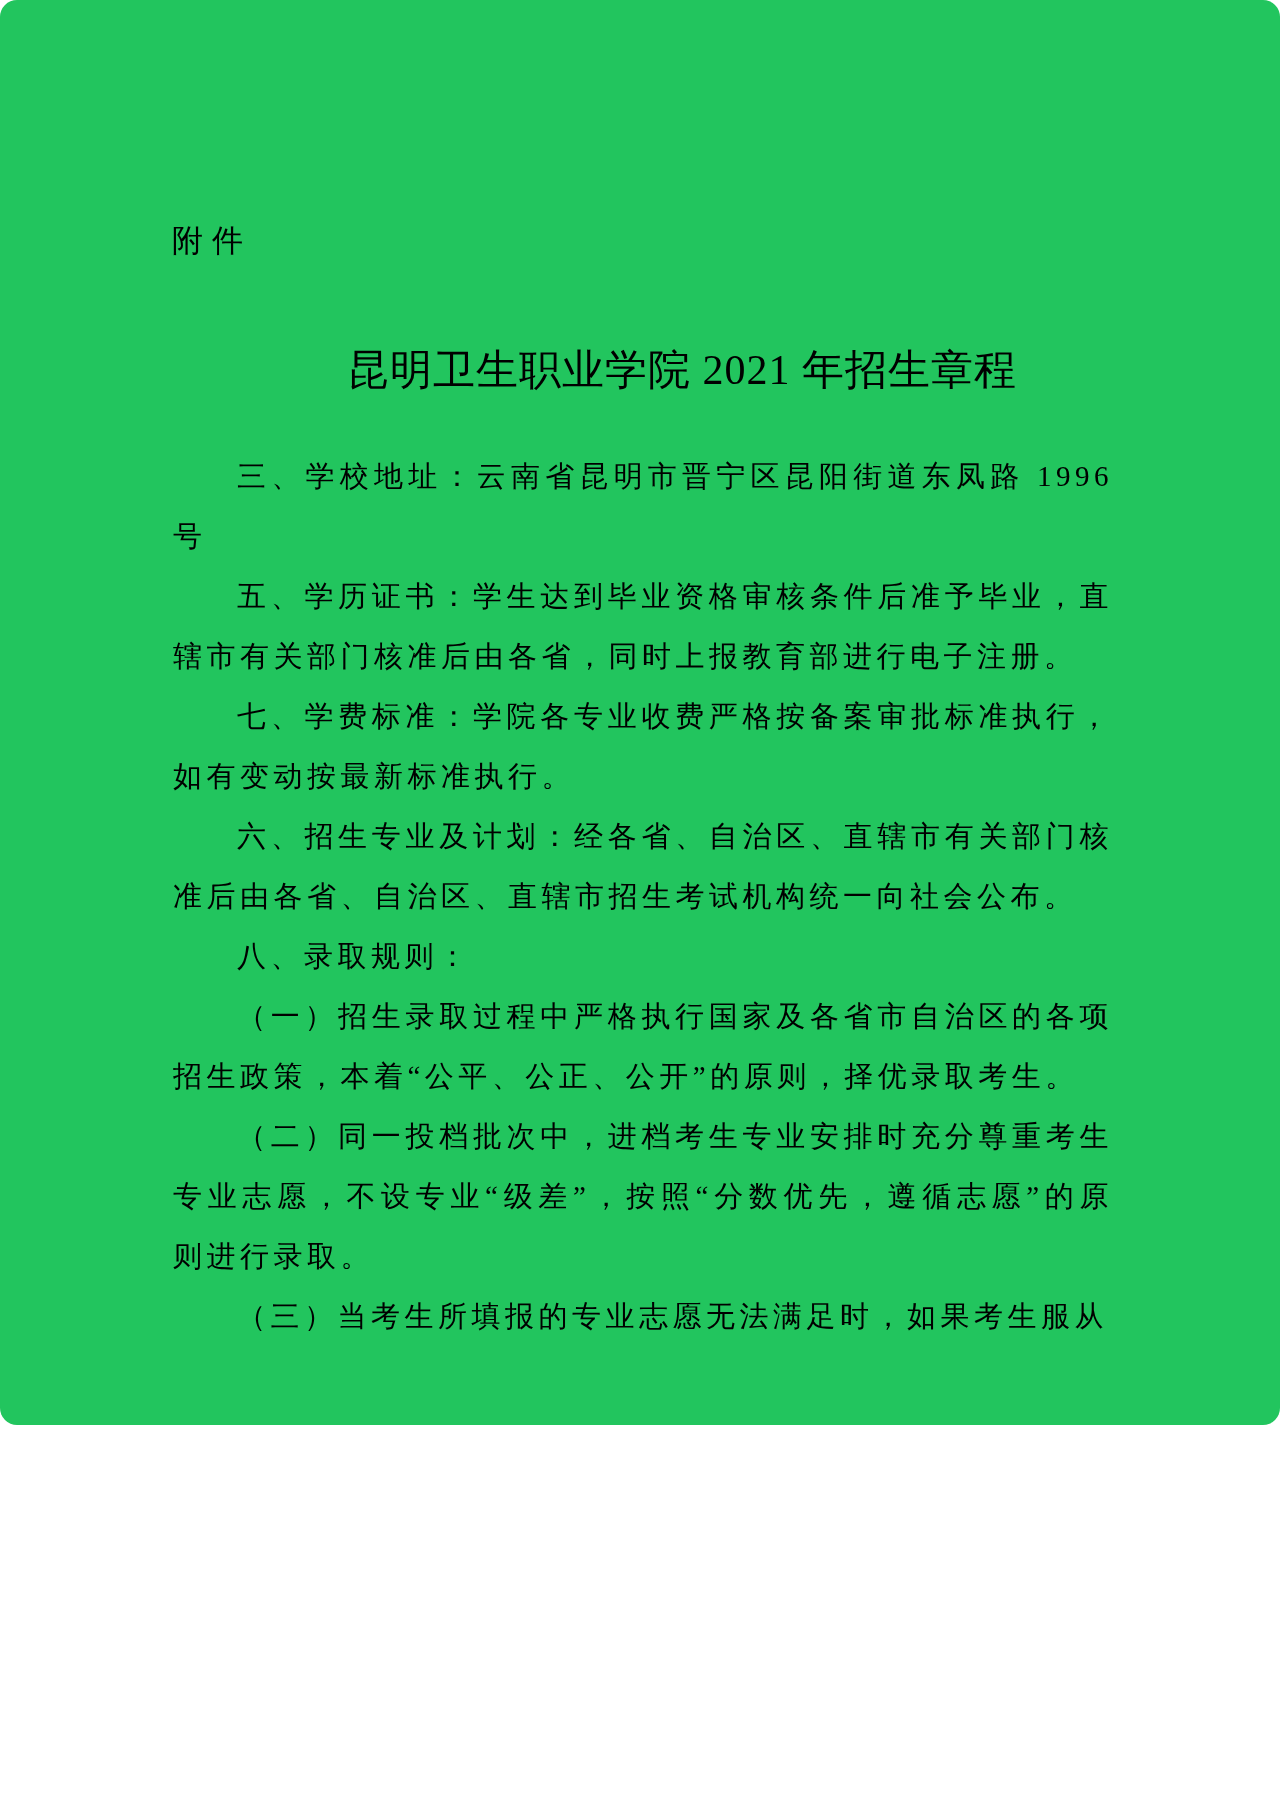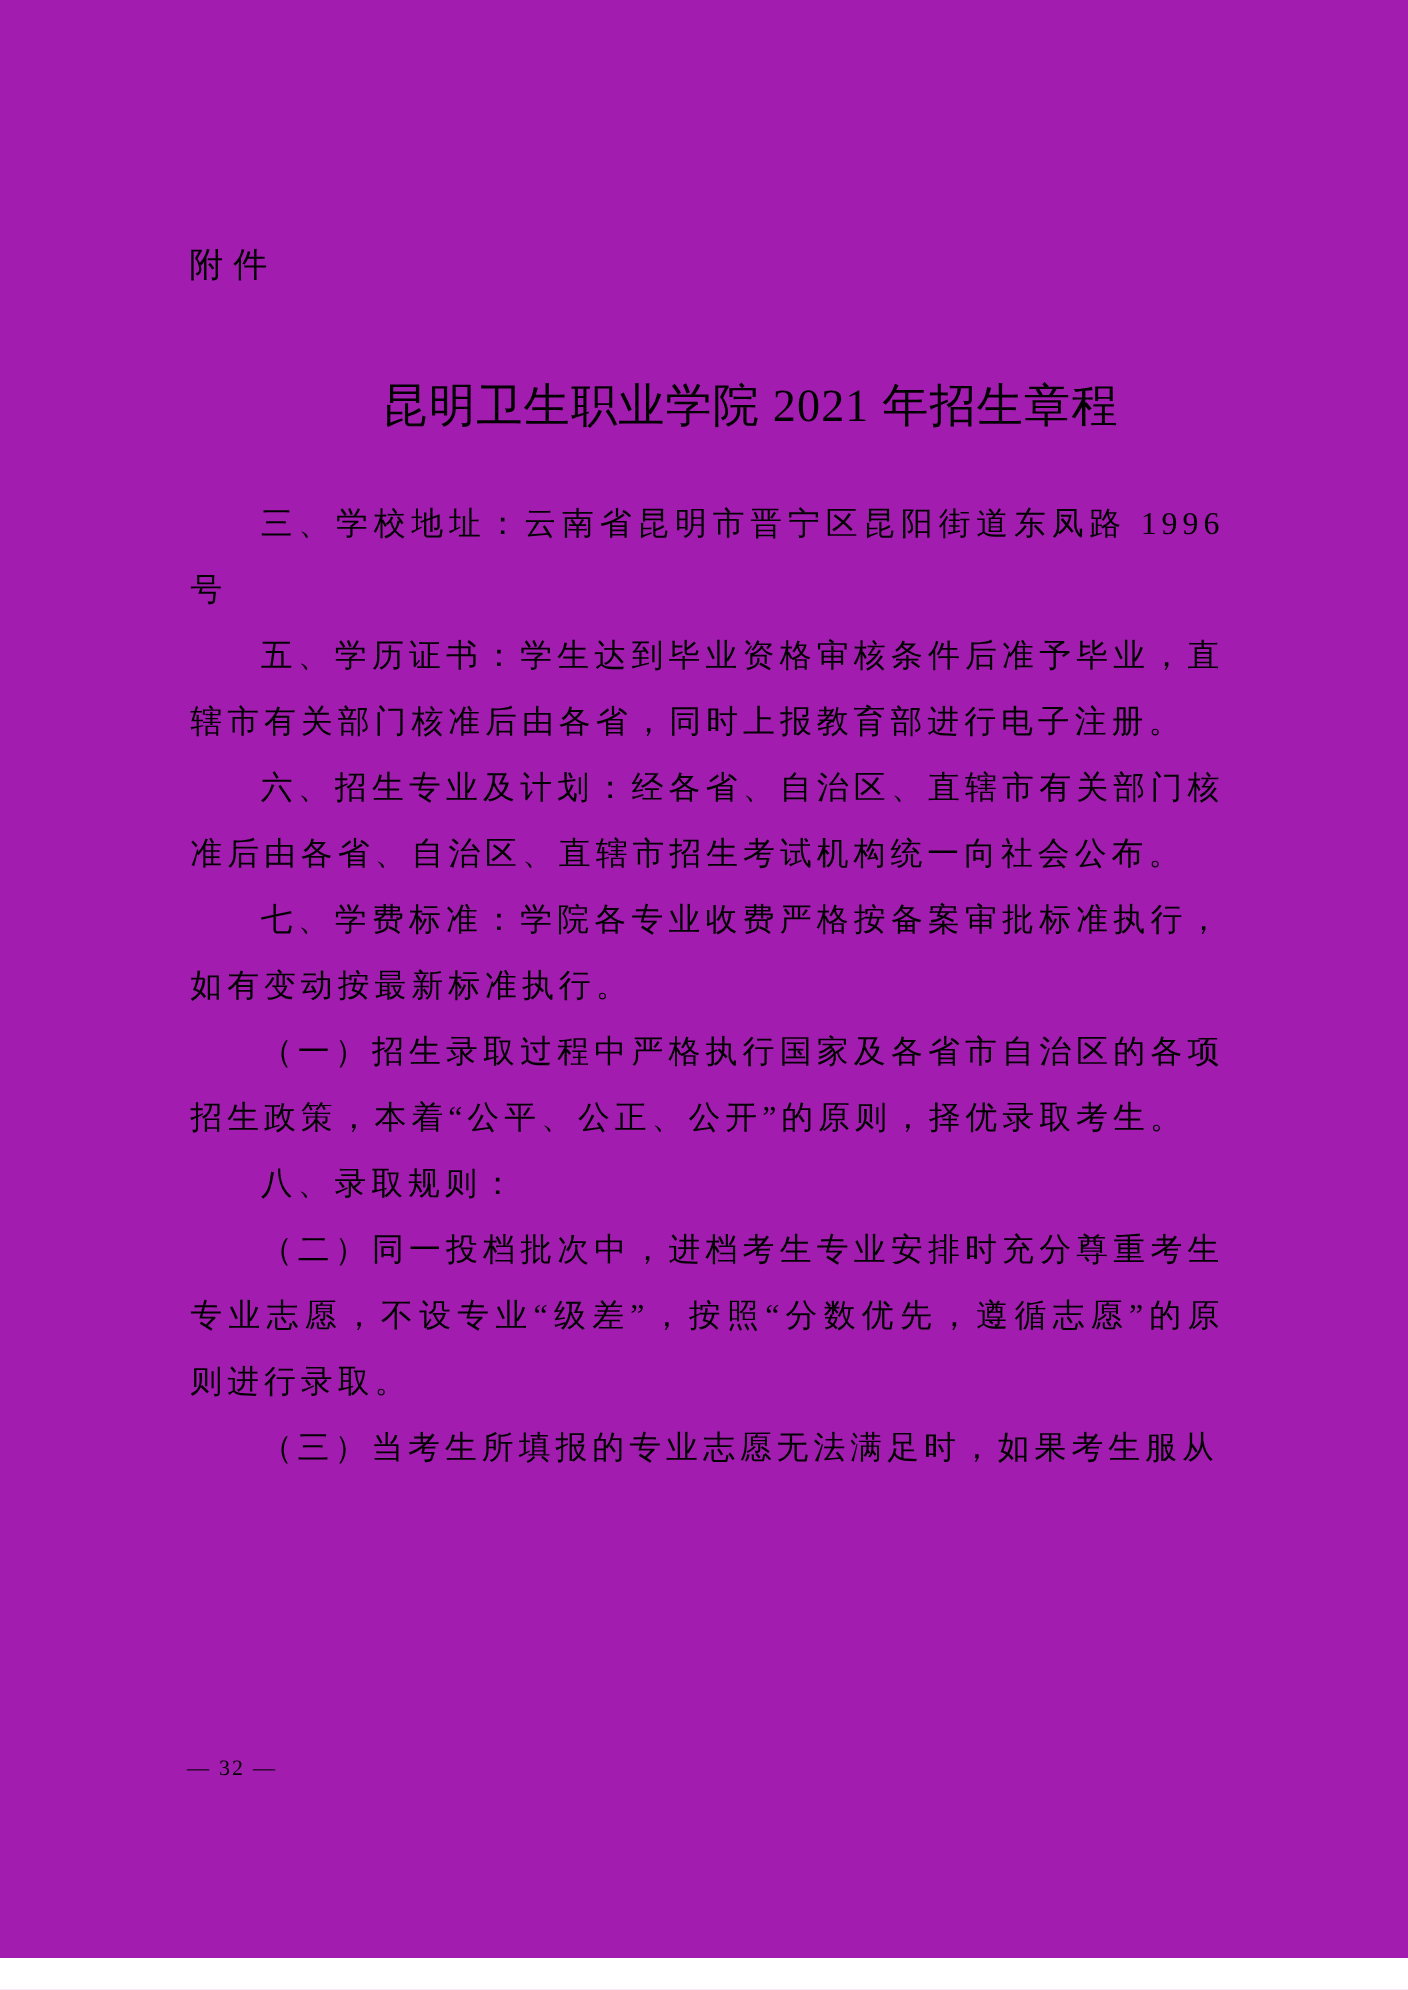--- a/index.html
+++ b/index.html
@@ -3,25 +3,26 @@
 <meta charset="utf-8">
 <style>
   html, body {
     margin: 0;
     padding: 0;
     background: #ffffff;
   }
   .page {
     position: relative;
     width: 1280px;
-    height: 1780px;
-    background: #a21caf;
+    height: 1425px;
+    background: #22c55e;
     color: #000000;
     font-family: "Liberation Serif", "DejaVu Serif", serif;
     overflow: hidden;
+    border-radius: 17px;
   }
   .attachment {
     position: absolute;
     left: 172px;
     top: 222px;
     font-size: 31px;
     letter-spacing: 9px;
     line-height: 1.2;
   }
   .doc-title {
@@ -66,23 +67,23 @@
 
 <div class="page">
 
   <div class="attachment">附件</div>
 
   <h1 class="doc-title">昆明卫生职业学院 2021 年招生章程</h1>
 
   <div class="content">
     <p>三、学校地址：云南省昆明市晋宁区昆阳街道东凤路 1996 号</p>
     <p>五、学历证书：学生达到毕业资格审核条件后准予毕业，直辖市有关部门核准后由各省，同时上报教育部进行电子注册。</p>
+    <p>七、学费标准：学院各专业收费严格按备案审批标准执行，如有变动按最新标准执行。</p>
     <p>六、招生专业及计划：经各省、自治区、直辖市有关部门核准后由各省、自治区、直辖市招生考试机构统一向社会公布。</p>
-    <p>七、学费标准：学院各专业收费严格按备案审批标准执行，如有变动按最新标准执行。</p>
+    <p>八、录取规则：</p>
     <p>（一）招生录取过程中严格执行国家及各省市自治区的各项招生政策，本着“公平、公正、公开”的原则，择优录取考生。</p>
-    <p>八、录取规则：</p>
     <p>（二）同一投档批次中，进档考生专业安排时充分尊重考生专业志愿，不设专业“级差”，按照“分数优先，遵循志愿”的原则进行录取。</p>
     <p>（三）当考生所填报的专业志愿无法满足时，如果考生服从</p>
   </div>
 
   <div class="page-number">— 32 —</div>
 
 </div>
 
 </body></html>

